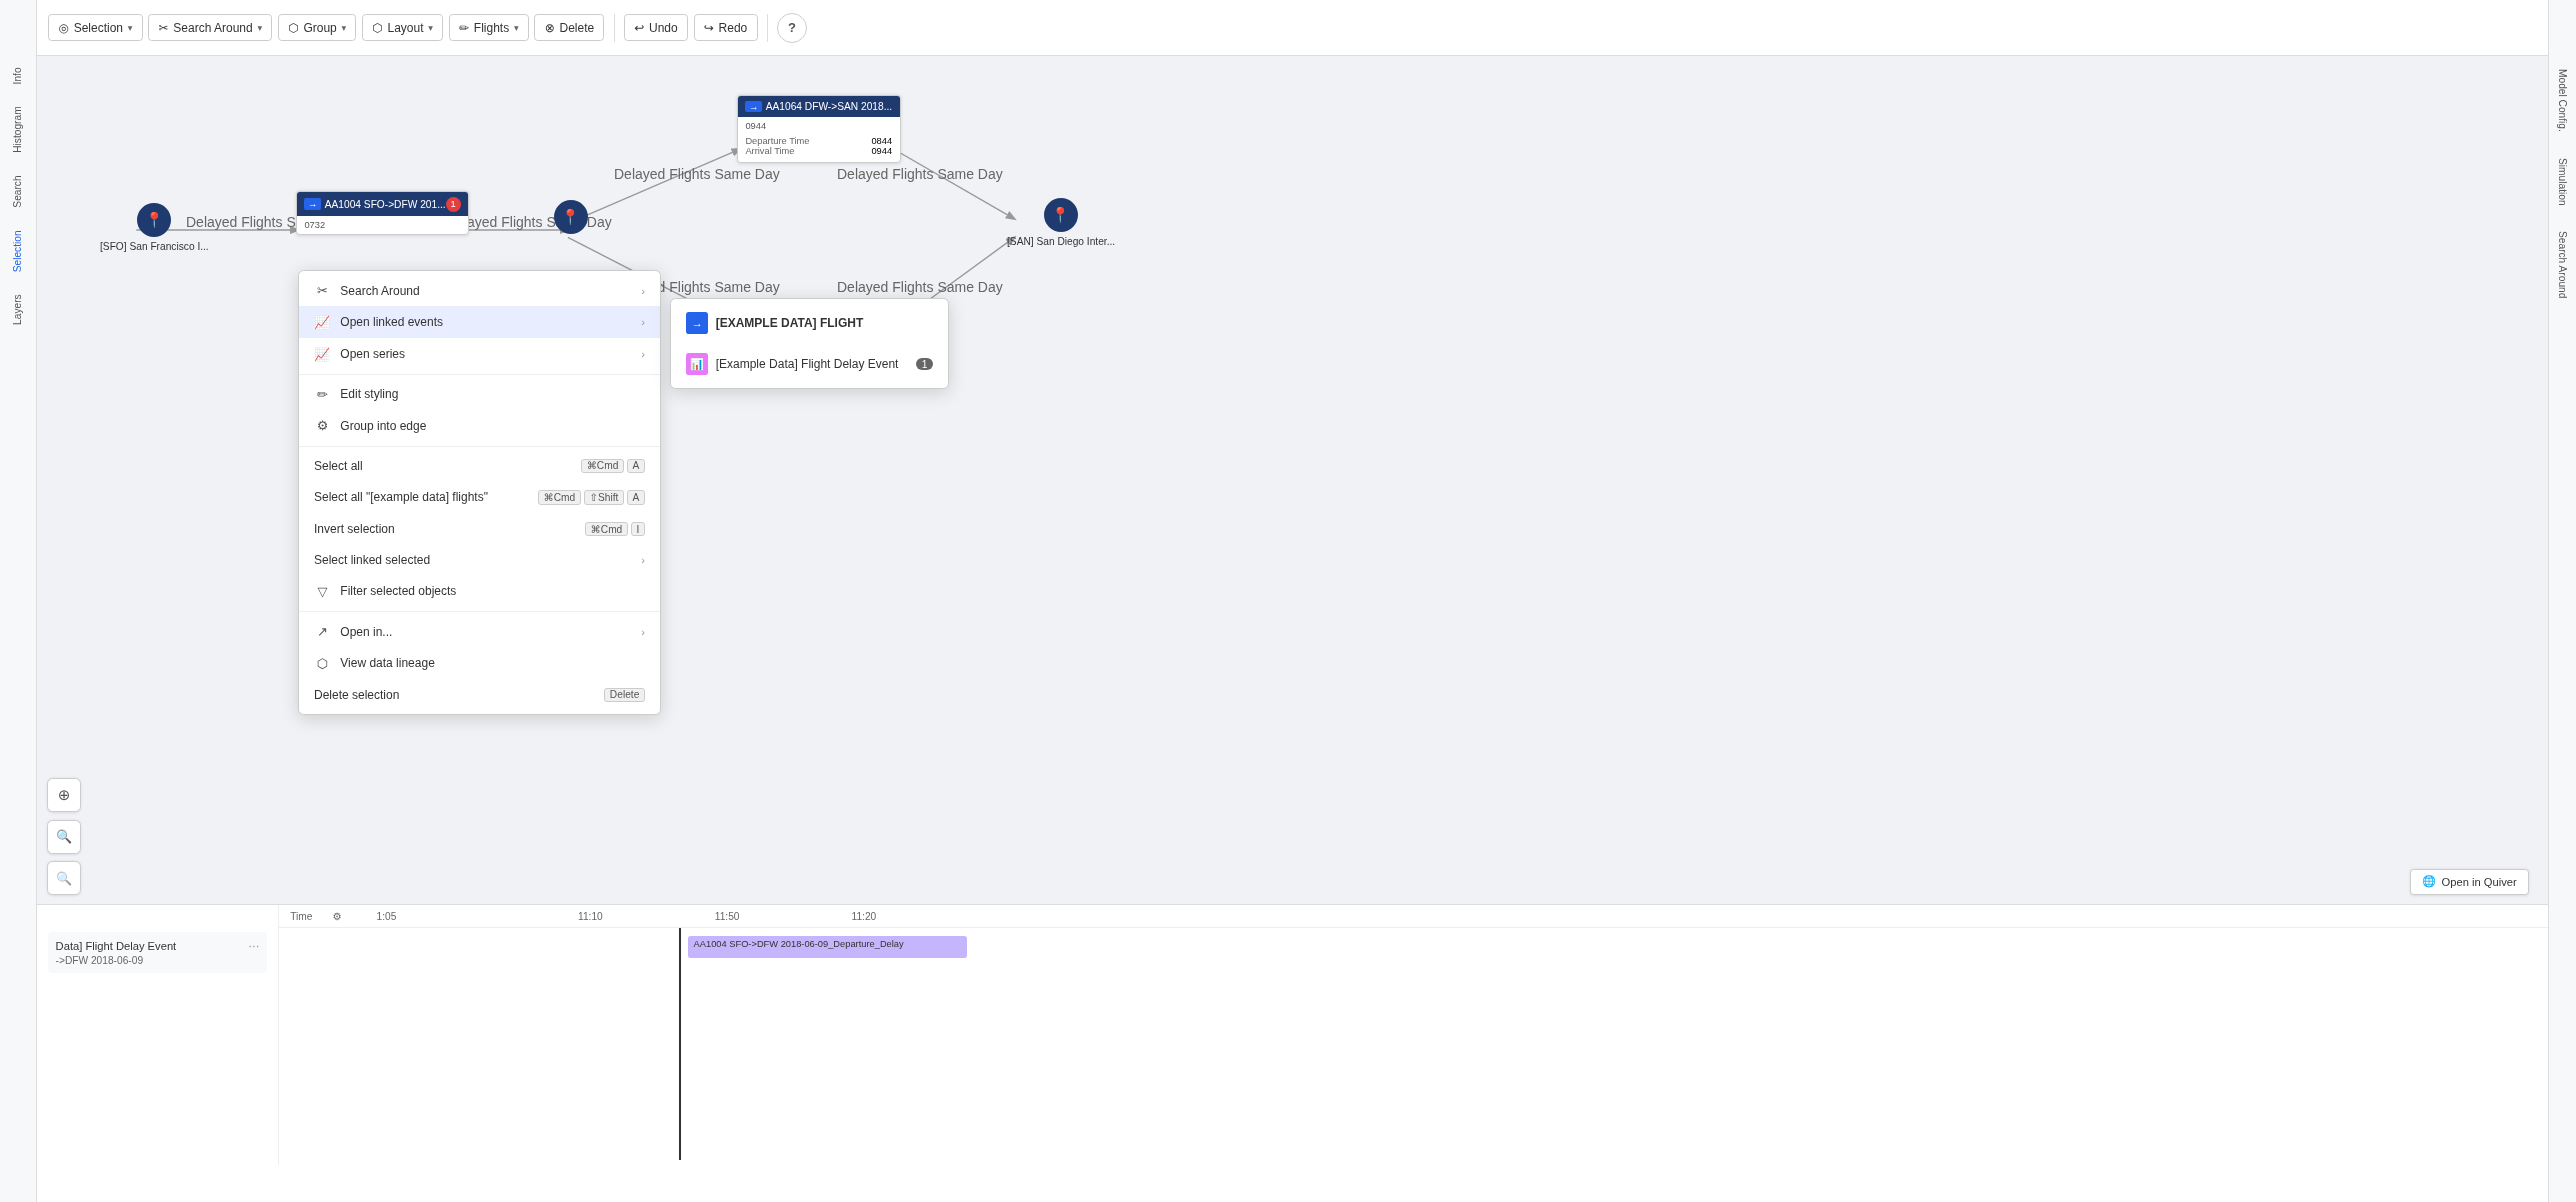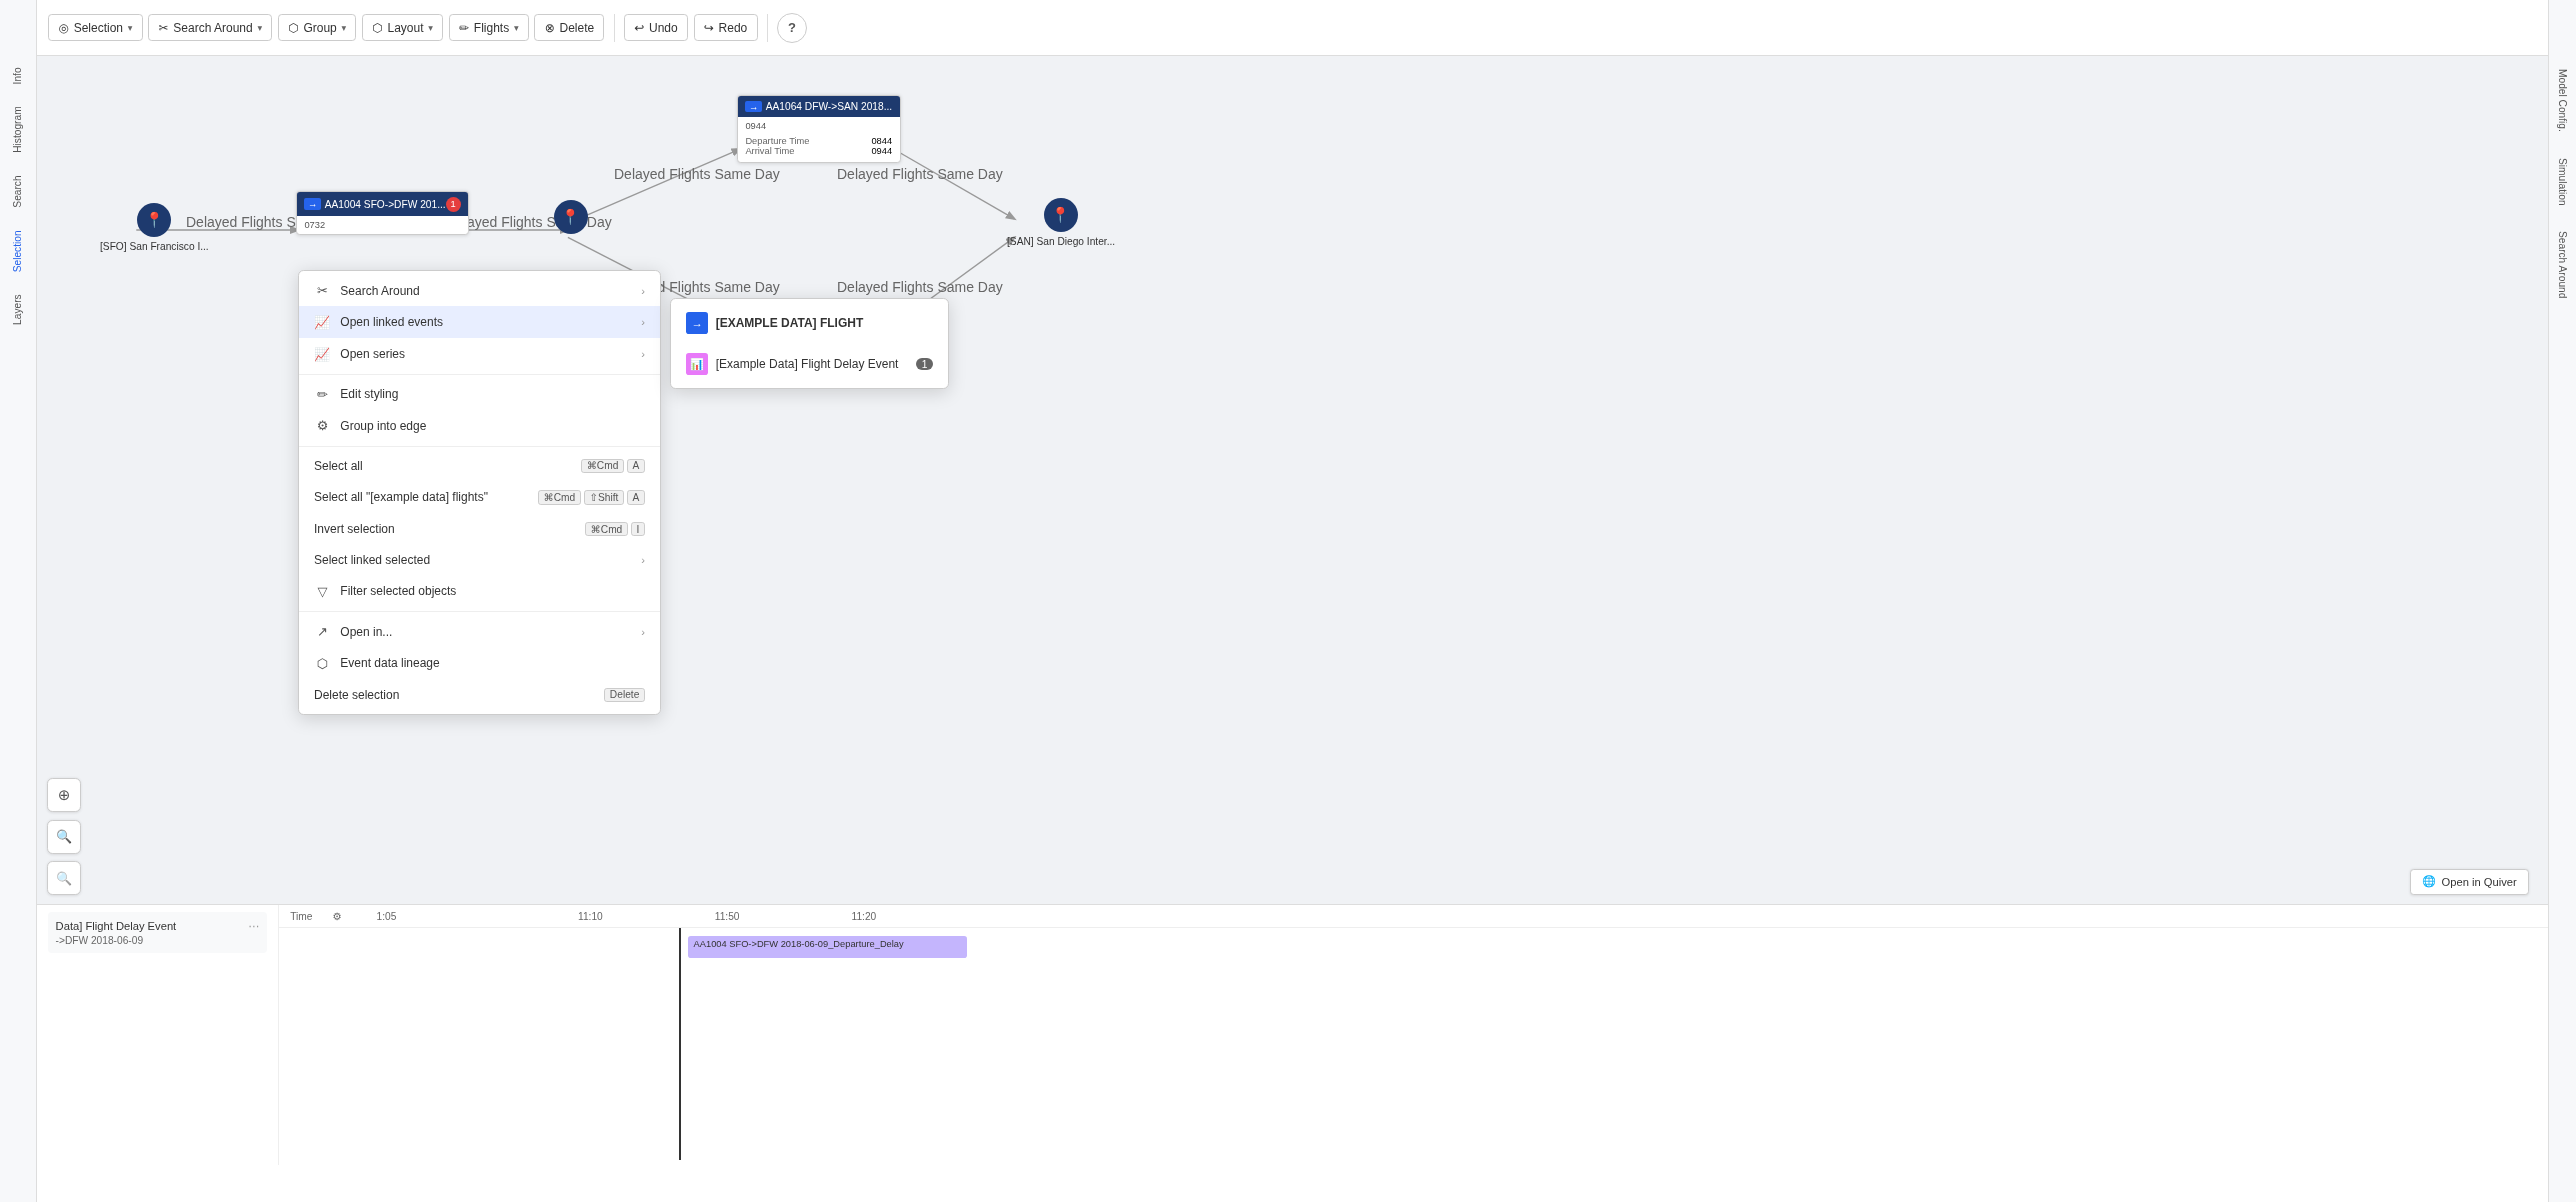--- a/index.html
+++ b/index.html
@@ -125,21 +125,21 @@
     .panel-tab {
       padding: 3.7px 9.3px; border-radius: 3.7px; font-size: 11.2px; cursor: pointer;
       background: #e8eeff; color: #2563eb; font-weight: 500;
     }
     .panel-actions { display: flex; align-items: center; gap: 7.4px; }
 
     .bottom-panel-body { display: flex; height: calc(100% - 37px); }
     .panel-left { width: 242px; border-right: 0.9px solid #eee; padding: 7.4px 11.2px; }
     .panel-series-item {
       padding: 7.4px; font-size: 11.2px; color: #333; border-radius: 3.7px;
-      background: #f8f9fa; margin-bottom: 3.7px;
+      background: #f8f9fa; margin-bottom: 3.7px; margin-top: 20px;
     }
     .panel-series-subtitle { font-size: 10.2px; color: #666; margin-top: 1.9px; }
     .panel-series-menu { float: right; color: #999; cursor: pointer; }
 
     .panel-timeline { flex: 1; position: relative; overflow: hidden; }
     .timeline-header {
       display: flex; border-bottom: 0.9px solid #eee;
       padding: 5.6px 0; font-size: 10.2px; color: #666;
     }
     .timeline-body { position: relative; height: calc(100% - 28px); }
@@ -428,21 +428,21 @@
       <div class="menu-item-left">
         <span class="menu-item-icon">↗</span>
         <span>Open in...</span>
       </div>
       <span class="menu-chevron">›</span>
     </div>
 
     <div class="menu-item">
       <div class="menu-item-left">
         <span class="menu-item-icon">⬡</span>
-        <span>Event data lineage</span>
+        <span>View data lineage</span>
       </div>
     </div>
 
     <div class="menu-item">
       <div class="menu-item-left">
         <span>Delete selection</span>
       </div>
       <span class="kbd">Delete</span>
     </div>
   </div>

